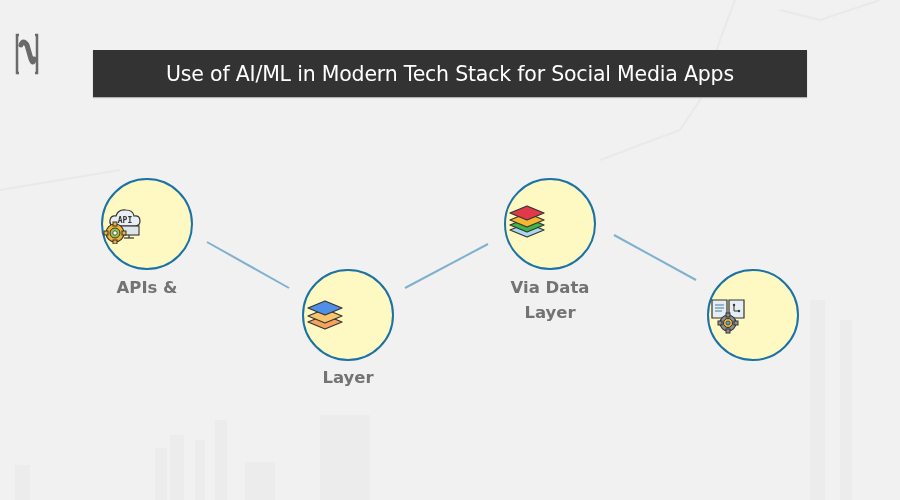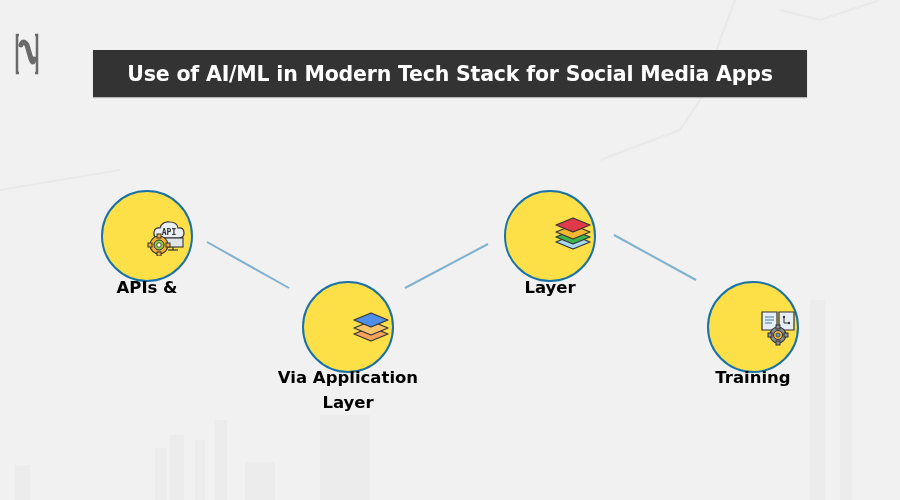--- a/index.html
+++ b/index.html
@@ -11,35 +11,35 @@
   }
   .bg-deco { position: absolute; left: 0; top: 0; width: 900px; height: 500px; pointer-events: none; }
   .logo { position: absolute; left: 15px; top: 33px; width: 24px; height: 42px; }
   .title-bar {
     position: absolute; left: 93px; top: 50px; width: 714px; height: 47px;
     background: #333333;
     box-shadow: 0 1px 1px rgba(0,0,0,0.25);
     display: flex; align-items: center; justify-content: center;
   }
   .title-text {
-    color: #ffffff; font-size: 20.5px; font-weight: bold; letter-spacing: -0.2px;
+    color: #ffffff; font-size: 20.5px; font-weight: normal; letter-spacing: -0.2px;
     white-space: nowrap;
   }
   .connectors { position: absolute; left: 0; top: 0; width: 900px; height: 500px; }
   .node { position: absolute; width: 92px; height: 92px; }
   .circle {
-    position: absolute; left: 0; top: 16px; width: 88px; height: 88px;
+    position: absolute; left: 0; top: 4px; width: 88px; height: 88px;
     border: 2px solid #1a72a6; border-radius: 50%;
-    background: #fde047;
-    display: flex; align-items: center; justify-content: flex-end;
+    background: #fef9c3;
+    display: flex; align-items: center; justify-content: flex-start;
   }
   .circle svg { display: block; }
   .label {
     position: absolute; width: 180px; text-align: center;
-    color: #000000; font-size: 16.5px; font-weight: bold; line-height: 25px;
+    color: #737373; font-size: 16.5px; font-weight: bold; line-height: 25px;
   }
 </style>
 </head>
 <body>
 
 <svg class="bg-deco" viewBox="0 0 900 500">
   <g stroke="#e9e9e9" stroke-width="2" fill="none">
     <path d="M735 0 L720 40 L700 100 L680 130 L600 160"></path>
     <path d="M780 10 L820 20 L880 0"></path>
     <path d="M0 190 L120 170"></path>
@@ -101,35 +101,35 @@
 <div class="node" style="left:302px; top:265px;">
   <div class="circle">
     <svg width="42" height="36" viewBox="0 0 42 36">
       <path d="M21 18 L38 25 L21 32 L4 25 Z" fill="#f5a35c" stroke="#333" stroke-width="1.3" stroke-linejoin="round"></path>
       <path d="M21 12 L38 19 L21 26 L4 19 Z" fill="#f9c56b" stroke="#333" stroke-width="1.3" stroke-linejoin="round"></path>
       <path d="M21 4 L38 11 L21 18 L4 11 Z" fill="#4f8fe8" stroke="#333" stroke-width="1.3" stroke-linejoin="round"></path>
     </svg>
   </div>
 </div>
 <div class="label" style="left:258px; top:365px;">
-  <div>Via Application</div>
   <div>Layer</div>
 </div>
 
 <div class="node" style="left:504px; top:174px;">
   <div class="circle">
     <svg width="42" height="40" viewBox="0 0 42 40">
       <path d="M21 19 L38 26 L21 33 L4 26 Z" fill="#a8d8ef" stroke="#333" stroke-width="1.3" stroke-linejoin="round"></path>
       <path d="M21 14 L38 21 L21 28 L4 21 Z" fill="#3db54a" stroke="#333" stroke-width="1.3" stroke-linejoin="round"></path>
       <path d="M21 9 L38 16 L21 23 L4 16 Z" fill="#f5b731" stroke="#333" stroke-width="1.3" stroke-linejoin="round"></path>
       <path d="M21 2 L38 9 L21 16 L4 9 Z" fill="#e0394a" stroke="#333" stroke-width="1.3" stroke-linejoin="round"></path>
     </svg>
   </div>
 </div>
 <div class="label" style="left:460px; top:275px;">
+  <div>Via Data</div>
   <div>Layer</div>
 </div>
 
 <div class="node" style="left:707px; top:265px;">
   <div class="circle">
     <svg width="38" height="38" viewBox="0 0 38 38">
       <path d="M3 4 H18 V22 H3 Z" fill="#e6eef3" stroke="#333" stroke-width="1.2"></path>
       <path d="M20 4 H35 V22 H20 Z" fill="#e6eef3" stroke="#333" stroke-width="1.2"></path>
       <line x1="6" y1="9" x2="15" y2="9" stroke="#5b8fb0" stroke-width="1.2"></line>
       <line x1="6" y1="12" x2="15" y2="12" stroke="#5b8fb0" stroke-width="1.2"></line>
@@ -145,14 +145,13 @@
           <rect x="-10" y="-2" width="4" height="4"></rect>
             <rect x="6" y="-2" width="4" height="4"></rect>
         </g>
         <circle r="4.5" fill="#f2b233" stroke="#333" stroke-width="1"></circle>
         <circle r="2" fill="#4aa3d8" stroke="#333" stroke-width="0.7"></circle>
       </g>
     </svg>
   </div>
 </div>
 <div class="label" style="left:663px; top:365px;">
-  <div>Training</div>
 </div>
 
 </body></html>

